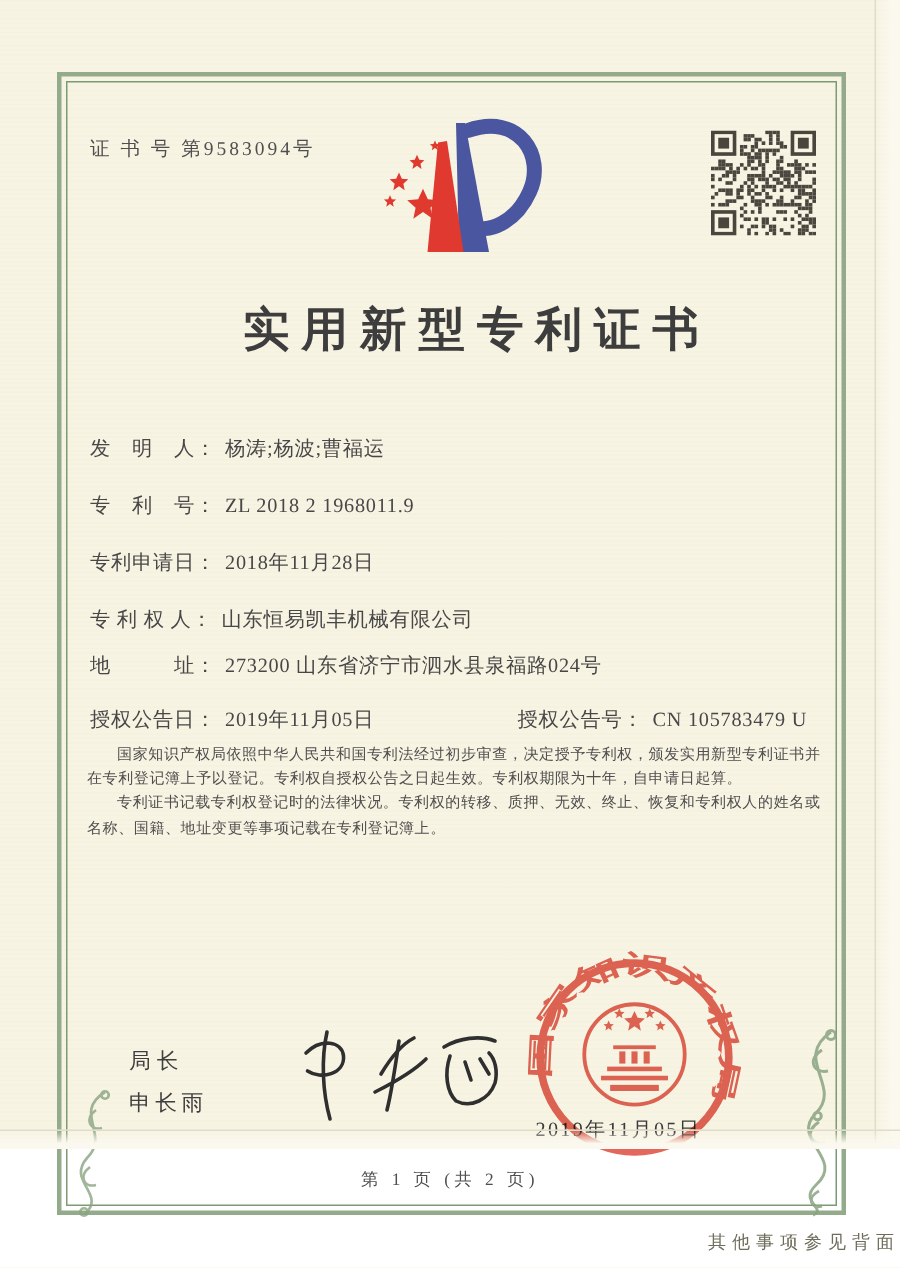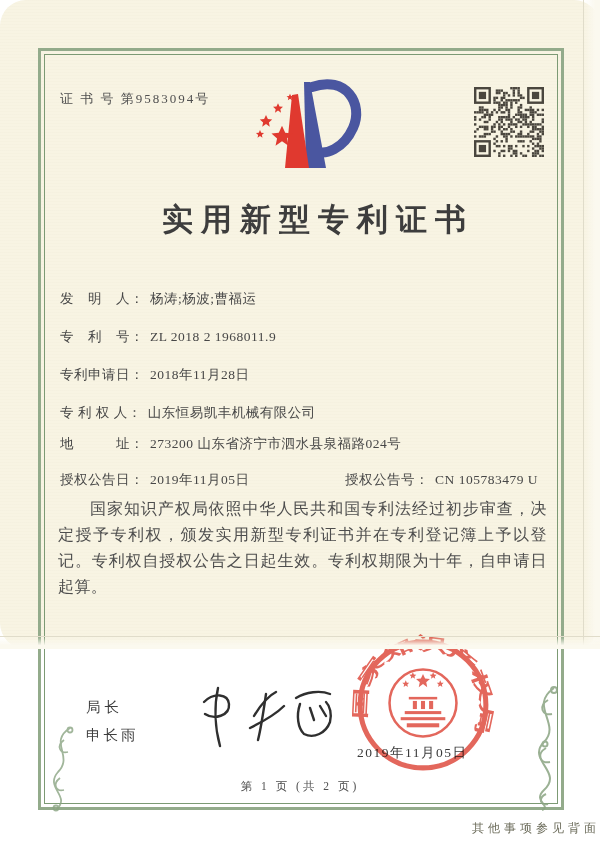--- a/index.html
+++ b/index.html
@@ -1,20 +1,20 @@
 <!DOCTYPE html>
 <html><head>
 <meta charset="utf-8">
 <style>
   html,body{margin:0;padding:0;}
   body{width:600px;height:845px;overflow:hidden;
        font-family:"Liberation Serif","DejaVu Serif",serif;}
-  .paper{position:relative;width:600px;height:649px;
+  .paper{position:relative;width:600px;height:766px;
          background:#f8f4e3;
-         background-image:repeating-linear-gradient(0deg,rgba(205,200,172,.05) 0 1px,transparent 1px 3px);border-radius:26px;}
+         background-image:repeating-linear-gradient(0deg,rgba(205,200,172,.05) 0 1px,transparent 1px 3px);}
   
   .edge-r{position:absolute;top:0;right:0;width:16px;height:100%;
           background:linear-gradient(to right,rgba(255,255,255,0),#fbf9ef 70%);
           border-left:1px solid rgba(190,185,158,.45);}
   .edge-b{position:absolute;left:0;bottom:0;width:100%;height:12px;
           background:linear-gradient(to bottom,rgba(255,255,255,0),#fbf9ef 70%);
           border-top:1px solid rgba(190,185,158,.45);}
   
   .frame{position:absolute;left:38px;top:48px;width:526px;height:762px;
          border:3px solid #93ab8b;box-sizing:border-box;}
@@ -23,21 +23,21 @@
            letter-spacing:2px;}
   .logo{position:absolute;left:232px;top:70px;}
   .qr{position:absolute;left:474px;top:87px;}
   .title{position:absolute;left:0;top:181px;width:600px;margin:18px;text-align:center;
          font-size:31px;font-weight:700;letter-spacing:8px;color:#3d3d3d;}
   .fieldrow{position:absolute;left:60px;width:486px;font-size:13.5px;color:#474747;
             letter-spacing:.5px;white-space:nowrap;}
   .fieldrow .val{margin-left:6px;}
   .pair2{position:absolute;left:285px;top:0;}
   .paras{position:absolute;left:58px;top:496px;width:489px;}
-  .paras p{margin:0;text-indent:2em;font-size:16px;line-height:1.62;
+  .paras p{margin:0;text-indent:2em;font-size:10px;line-height:1.62;
            color:#4e4e4e;text-align:justify;letter-spacing:.4px;}
   .director-title{position:absolute;left:86px;top:698px;font-size:14.5px;
                   letter-spacing:4px;color:#3f3f3f;font-family:"Liberation Sans",sans-serif;text-align:center;}
   .director-name{position:absolute;left:86px;top:726px;font-size:14.5px;
                  letter-spacing:3px;color:#3f3f3f;font-family:"Liberation Sans",sans-serif;}
   .signature{position:absolute;left:188px;top:676px;}
   .seal{position:absolute;left:352px;top:634px;opacity:.9;mix-blend-mode:multiply;}
   .seal-date{position:absolute;left:357px;top:744px;font-size:13.5px;color:#3a3a3a;
              letter-spacing:1.5px;}
   .page-info{position:absolute;left:0;top:779px;width:600px;text-align:center;
@@ -397,20 +397,21 @@
   </div>
   <div class="fieldrow" style="top:471px">
     <span class="lbl">授权公告日：</span><span class="val">2019年11月05日</span>
     <span class="pair2">
       <span class="lbl">授权公告号：</span><span class="val">CN 105783479 U</span>
     </span>
   </div>
 
   <div class="paras">
     <p>国家知识产权局依照中华人民共和国专利法经过初步审查，决定授予专利权，颁发实用新型专利证书并在专利登记簿上予以登记。专利权自授权公告之日起生效。专利权期限为十年，自申请日起算。</p>
+    <p>专利证书记载专利权登记时的法律状况。专利权的转移、质押、无效、终止、恢复和专利权人的姓名或名称、国籍、地址变更等事项记载在专利登记簿上。</p>
   </div>
 
   <div class="director-title">局长</div>
   <div class="director-name">申长雨</div>
 
   <svg class="signature" width="150" height="85" viewBox="0 0 150 85">
     <g fill="none" stroke="#2f2f2f" stroke-width="2.4" stroke-linecap="round">
       <path d="M30,12 C26,30 27,52 32,70"></path>
       <path d="M16,26 C26,16 40,18 41,28 C42,40 26,44 17,38"></path>
       <path d="M66,40 C72,30 80,20 88,16"></path>

